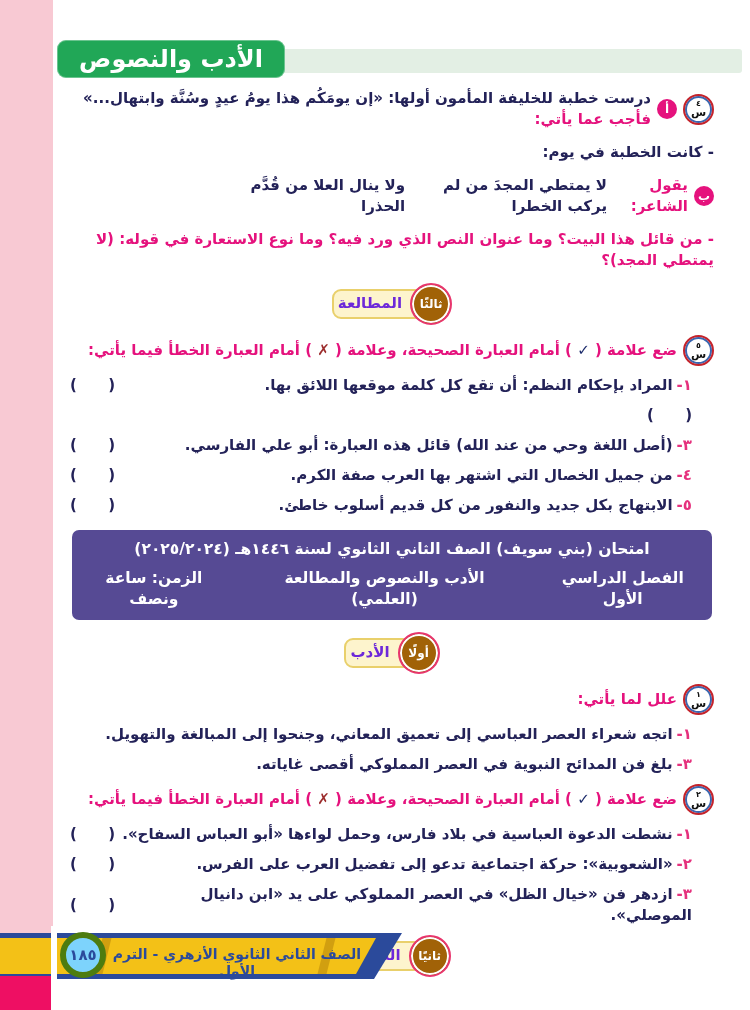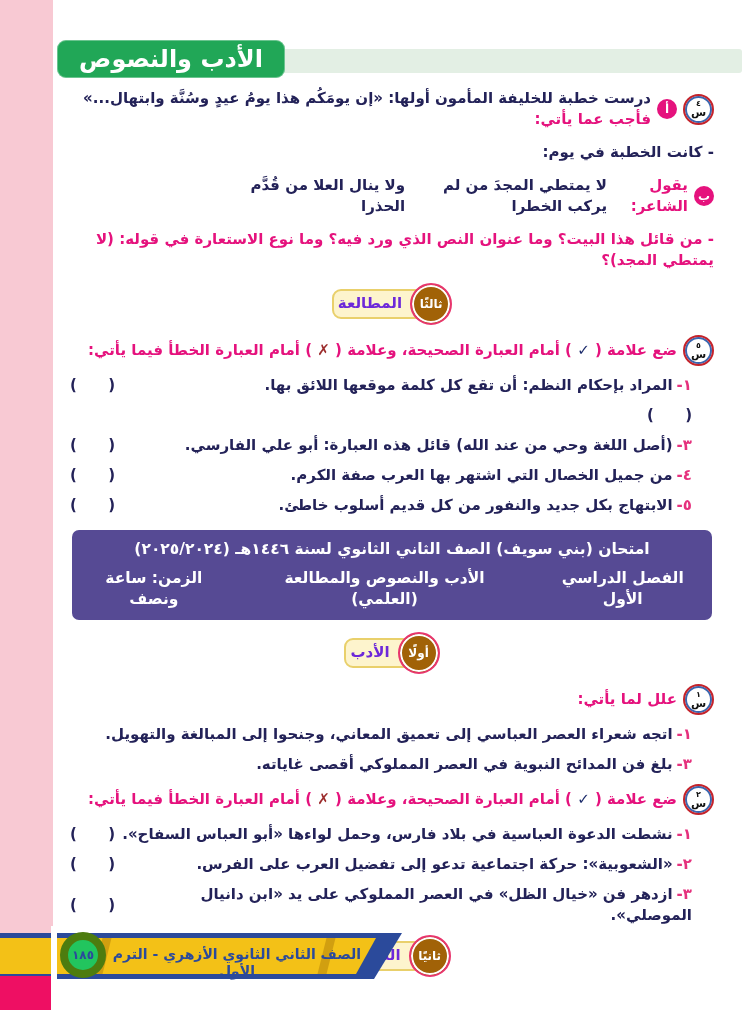--- a/index.html
+++ b/index.html
@@ -96,22 +96,22 @@
   }
   .ribbon-text {
     position:absolute; left:112px; top:946px; width:250px; z-index:4;
     color:#2b4a9b; font-size:14px; text-align:center; line-height:1.2;
   }
   .fold { position:absolute; top:938px; width:9px; height:36px; background:#d19f10; transform:skewX(-14deg); z-index:3; }
   .fold1 { left:98px; }
   .fold2 { left:322px; }
   .page-circle {
     position:absolute; left:60px; top:932px; width:46px; height:46px; z-index:4;
-    background:#22c55e; border:8px solid #4d7c0f; border-radius:50%;
-    color:#2b4a9b; font-size:12px; display:flex; align-items:center; justify-content:center;
+    background:#7dd3fc; border:6px solid #4d7c0f; border-radius:50%;
+    color:#2b4a9b; font-size:15px; display:flex; align-items:center; justify-content:center;
     box-sizing:border-box;
   }
 </style>
 </head>
 <body>
 
 <div class="sidebar"></div>
 
 <div class="header">
   <div class="header-strip"></div>

